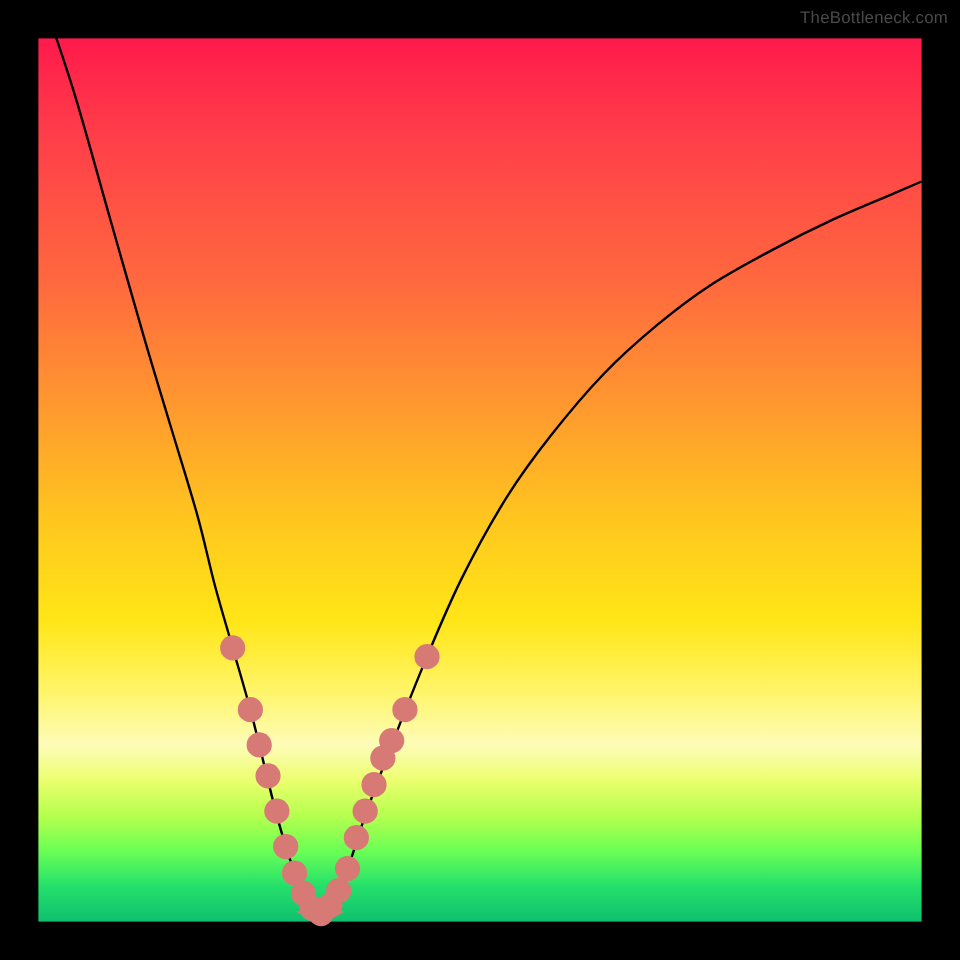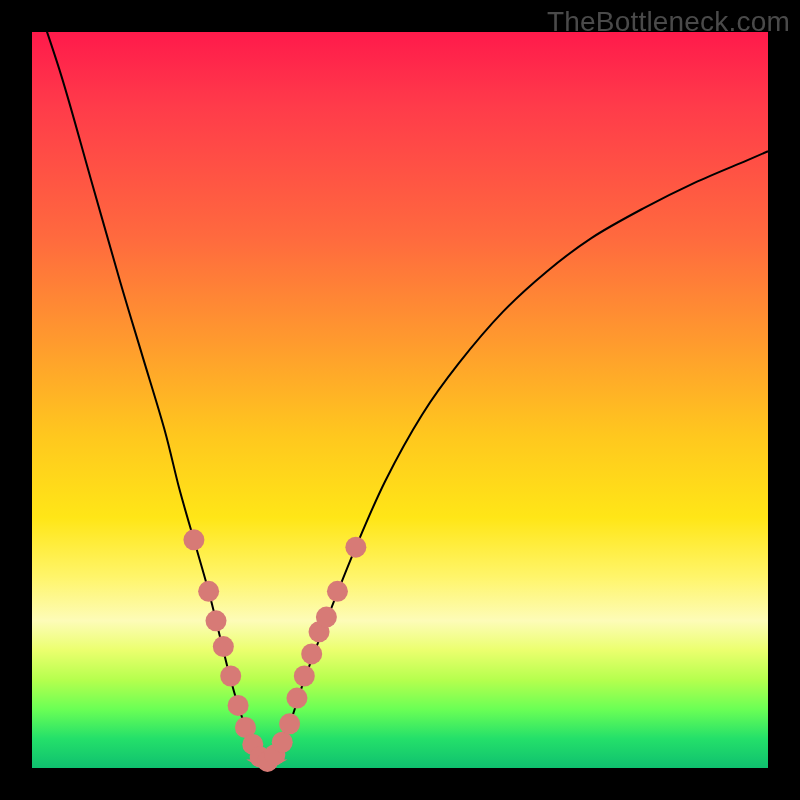--- a/index.html
+++ b/index.html
@@ -39,21 +39,21 @@
       #6bff55 92%,
       #24e06a 96%,
       #0fc06f 100%
     );
   }
   .watermark {
     position: absolute;
     top: 6px;
     right: 10px;
     color: #4a4a4a;
-    font-size: 28px;
+    font-size: 14px;
     font-weight: 500;
     letter-spacing: 0.2px;
     user-select: none;
   }
   svg.curves {
     position: absolute;
     inset: 0;
     width: 100%;
     height: 100%;
     overflow: visible;

